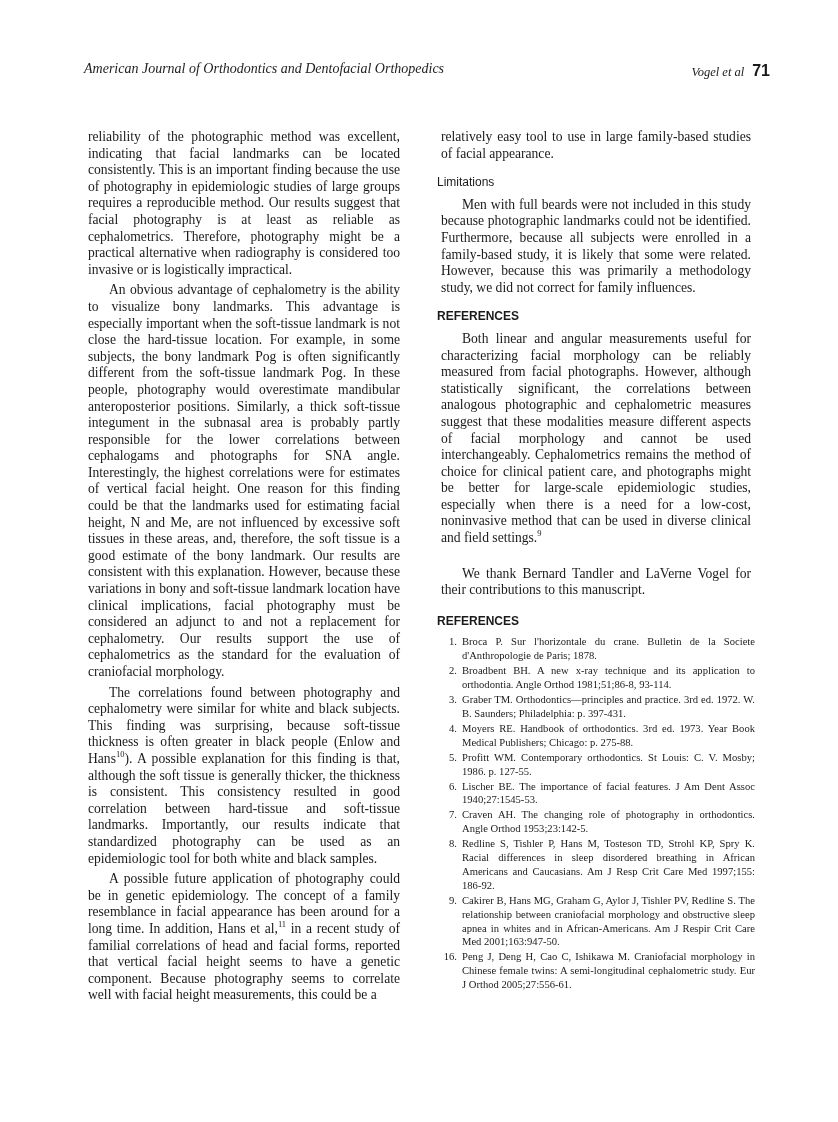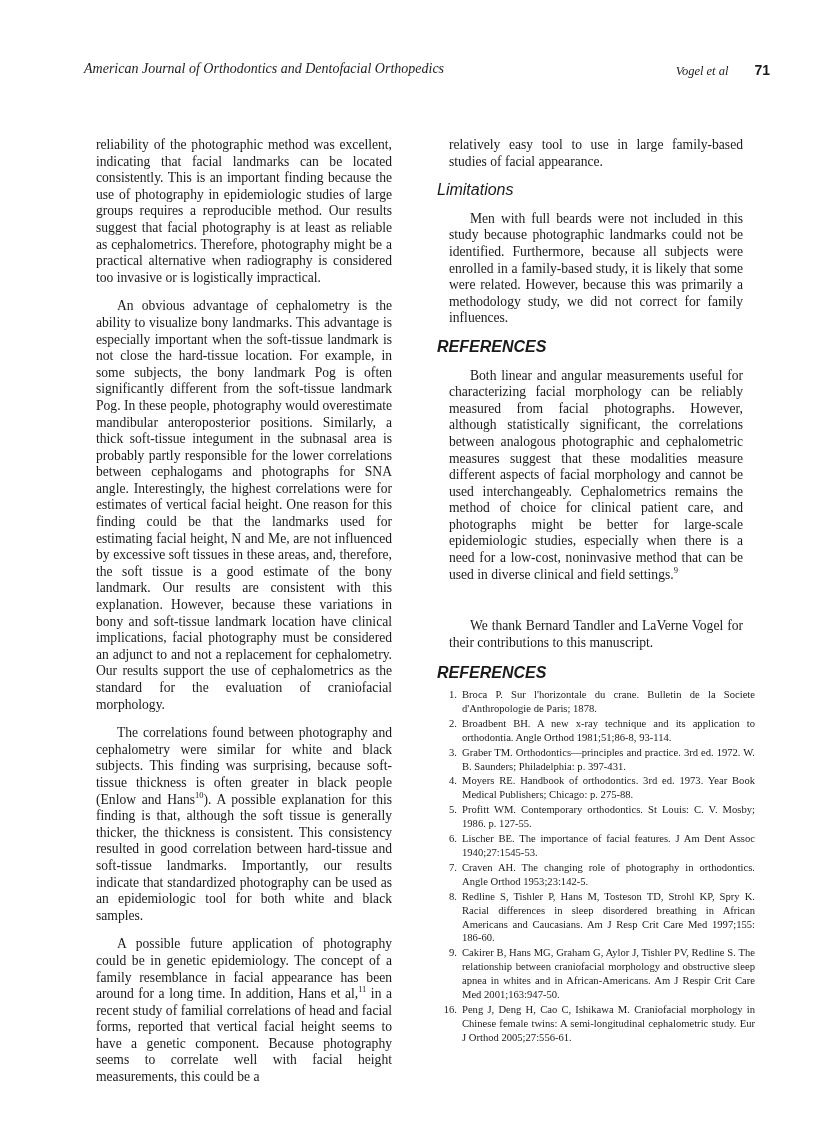--- a/index.html
+++ b/index.html
@@ -2,28 +2,28 @@
 <html><head>
 <meta charset="utf-8">
 <style>
   html, body { margin: 0; padding: 0; background: #ffffff; }
   body { width: 838px; height: 1122px; position: relative; overflow: hidden; color: #1a1a1a; }
   .header { position: absolute; top: 62px; left: 84px; right: 68px; height: 32px; }
   .journal { font-family: "Liberation Serif", serif; font-style: italic; font-size: 14px; line-height: 14px; color: #222; }
   .journal .num { font-style: normal; }
   .runhead { position: absolute; right: 0; top: 0; font-family: "Liberation Serif", serif; font-size: 12.5px; }
   .runhead .auth { font-style: italic; }
-  .runhead .pg { font-family: "Liberation Sans", sans-serif; font-weight: bold; font-size: 14px; margin-left: 26px; }
+  .runhead .pg { font-family: "Liberation Sans", sans-serif; font-weight: bold; font-size: 16px; margin-left: 8px; }
   .col { position: absolute; top: 125px; font-family: "Liberation Serif", serif; font-size: 13.6px; line-height: 16.6px; text-align: justify; }
   .col-left { left: 84px; width: 320px; }
   .col-right { left: 437px; width: 318px; }
-  p { margin: 12px; }
+  p { margin: 4px; }
   p.indent { text-indent: 21px; }
   sup { font-size: 8.5px; line-height: 0; vertical-align: super; }
-  h3 { font-family: "Liberation Sans", sans-serif; font-size: 16px; margin: 12px 0 6px 0; font-weight: normal; font-style: italic; }
+  h3 { font-family: "Liberation Sans", sans-serif; font-size: 12px; margin: 12px 0 6px 0; font-weight: normal; }
   h3.bold { font-weight: bold; }
   h3.caps { font-weight: bold; }
   .gap { height: 11px; }
   ol.refs { list-style: none; margin: 6px 0 0 0; padding: 0; font-size: 10.6px; line-height: 13.9px; }
   ol.refs li { display: flex; margin-bottom: 1px; }
   ol.refs .rn { width: 20px; flex: none; text-align: right; padding-right: 5px; }
   ol.refs .rt { flex: 1; text-align: justify; }
 </style>
 </head>
 <body>
@@ -77,21 +77,21 @@
     <li>
         <span class="rn">6.</span>
         <span class="rt">Lischer BE. The importance of facial features. J Am Dent Assoc 1940;27:1545-53.</span>
       </li>
     <li>
         <span class="rn">7.</span>
         <span class="rt">Craven AH. The changing role of photography in orthodontics. Angle Orthod 1953;23:142-5.</span>
       </li>
     <li>
         <span class="rn">8.</span>
-        <span class="rt">Redline S, Tishler P, Hans M, Tosteson TD, Strohl KP, Spry K. Racial differences in sleep disordered breathing in African Americans and Caucasians. Am J Resp Crit Care Med 1997;155: 186-60.</span>
+        <span class="rt">Redline S, Tishler P, Hans M, Tosteson TD, Strohl KP, Spry K. Racial differences in sleep disordered breathing in African Americans and Caucasians. Am J Resp Crit Care Med 1997;155: 186-92.</span>
       </li>
     <li>
         <span class="rn">9.</span>
         <span class="rt">Cakirer B, Hans MG, Graham G, Aylor J, Tishler PV, Redline S. The relationship between craniofacial morphology and obstructive sleep apnea in whites and in African-Americans. Am J Respir Crit Care Med 2001;163:947-50.</span>
       </li>
     <li>
         <span class="rn">16.</span>
         <span class="rt">Peng J, Deng H, Cao C, Ishikawa M. Craniofacial morphology in Chinese female twins: A semi-longitudinal cephalometric study. Eur J Orthod 2005;27:556-61.</span>
       </li>
   </ol>

